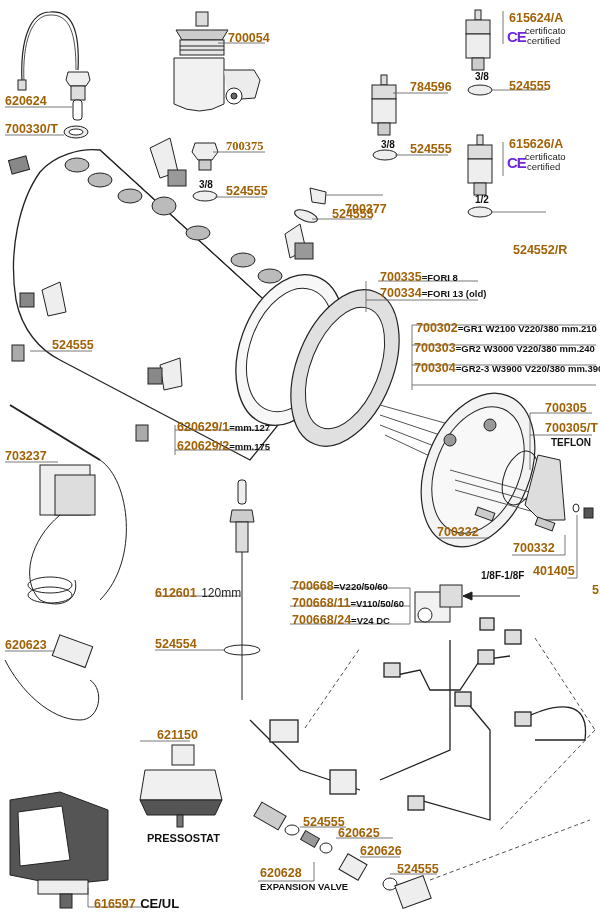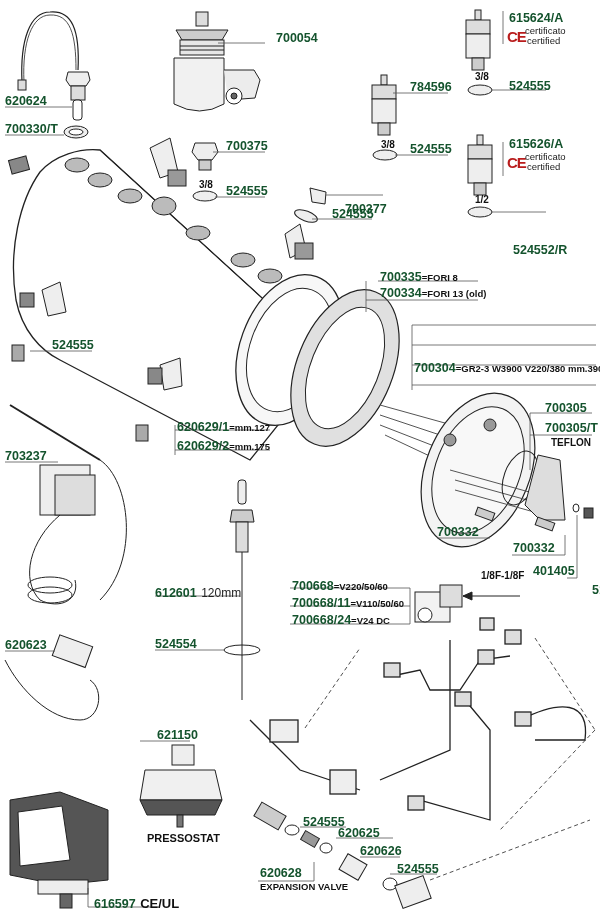--- a/index.html
+++ b/index.html
@@ -1,25 +1,25 @@
 <!DOCTYPE html>
 <html><head>
 <meta charset="utf-8">
 <style>
   html,body{margin:0;padding:0;background:#ffffff;}
   #canvas{position:relative;width:600px;height:916px;overflow:hidden;background:#fff;font-family:"Liberation Sans",sans-serif;}
   svg.art{position:absolute;left:0;top:0;width:600px;height:916px;}
   .lbl{position:absolute;white-space:nowrap;line-height:1;}
-  .code{color:#14532d;font-weight:bold;font-size:12.5px;text-decoration:none;cursor:pointer;}
+  .code{color:#a16207;font-weight:bold;font-size:12.5px;text-decoration:none;cursor:pointer;}
   .note{color:#111;font-weight:bold;font-size:9.5px;}
   .plain{color:#222;font-size:12px;}
   .black{color:#111;font-weight:bold;font-size:11px;}
   .thread{color:#111;font-size:10px;font-weight:bold;}
   .cert{color:#222;font-size:9.5px;line-height:10px;}
-  .ce{color:#b91c1c;font-size:15px;font-weight:bold;letter-spacing:-1px;}
+  .ce{color:#6d28d9;font-size:15px;font-weight:bold;letter-spacing:-1px;}
 </style>
 </head>
 <body>
 
 <div id="canvas">
 
 <svg class="art" viewBox="0 0 600 916">
   <g fill="none" stroke="#222" stroke-width="1">
 
     <g>
@@ -243,23 +243,23 @@
       <line x1="336" y1="838" x2="393" y2="838"></line>
       <line x1="360" y1="857" x2="400" y2="857"></line>
       <line x1="390" y1="874" x2="437" y2="874"></line>
       <line x1="258" y1="881" x2="314" y2="881"></line>
       <line x1="314" y1="862" x2="314" y2="881"></line>
     </g>
   </g>
 </svg>
 
 <span class="lbl code" style="left:5px;top:95px;">620624</span>
-<span class="lbl code" style="left:228px;top:32px;margin-left:48px;">700054</span>
+<span class="lbl code" style="left:228px;top:32px;">700054</span>
 <span class="lbl code" style="left:5px;top:123px;">700330/T</span>
-<span class="lbl code" style="left:226px;top:140px;">700375</span>
+<span class="lbl code" style="left:226px;top:140px;font-family:Liberation Serif, serif;">700375</span>
 <span class="lbl thread" style="left:199px;top:180px;">3/8</span>
 <span class="lbl code" style="left:226px;top:185px;">524555</span>
 
 <span class="lbl code" style="left:509px;top:12px;">615624/A</span>
 <span class="lbl ce" style="left:507px;top:29px;">CE</span>
 <span class="lbl cert" style="left:525px;top:26px;">certificato</span>
 <span class="lbl cert" style="left:527px;top:36px;">certified</span>
 <span class="lbl thread" style="left:475px;top:72px;">3/8</span>
 <span class="lbl code" style="left:509px;top:80px;">524555</span>
 
@@ -273,20 +273,22 @@
 <span class="lbl cert" style="left:527px;top:162px;">certified</span>
 <span class="lbl thread" style="left:475px;top:195px;">1/2</span>
 <span class="lbl code" style="left:513px;top:202px;margin-top:42px;">524552/R</span>
 
 <span class="lbl code" style="left:345px;top:183px;margin-top:20px;">700377</span>
 <span class="lbl code" style="left:332px;top:208px;">524555</span>
 
 <span class="lbl" style="left:380px;top:268px;"><span class="code">700335</span><span class="note">=FORI 8</span></span>
 <span class="lbl" style="left:380px;top:284px;"><span class="code">700334</span><span class="note">=FORI 13 (old)</span></span>
 
+<span class="lbl" style="left:416px;top:319px;"><span class="code">700302</span><span class="note">=GR1 W2100 V220/380 mm.210</span></span>
+<span class="lbl" style="left:414px;top:339px;"><span class="code">700303</span><span class="note">=GR2 W3000 V220/380 mm.240</span></span>
 <span class="lbl" style="left:414px;top:359px;"><span class="code">700304</span><span class="note">=GR2-3 W3900 V220/380 mm.390</span></span>
 
 <span class="lbl code" style="left:52px;top:339px;">524555</span>
 
 <span class="lbl" style="left:177px;top:418px;"><span class="code">620629/1</span><span class="note">=mm.127</span></span>
 <span class="lbl" style="left:177px;top:437px;"><span class="code">620629/2</span><span class="note">=mm.175</span></span>
 
 <span class="lbl code" style="left:545px;top:402px;">700305</span>
 <span class="lbl code" style="left:545px;top:422px;">700305/T</span>
 <span class="lbl note" style="left:551px;top:438px;font-size:10px;">TEFLON</span>

